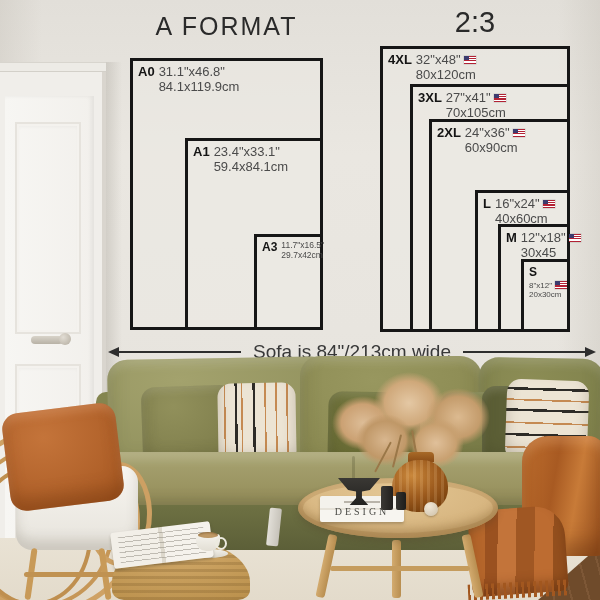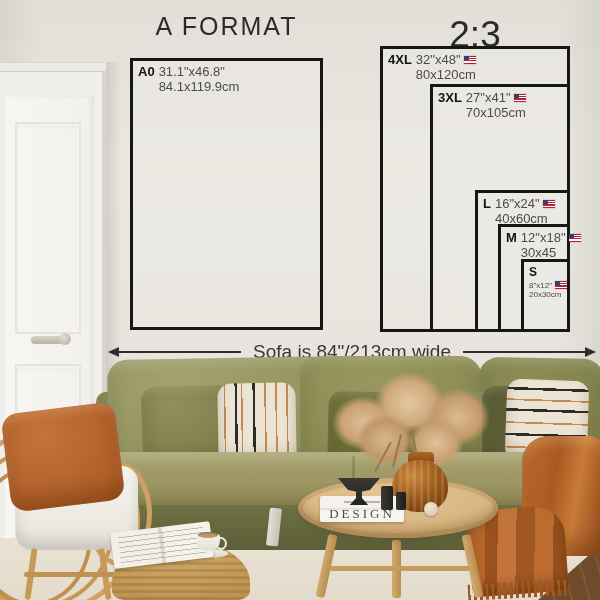--- a/index.html
+++ b/index.html
@@ -24,30 +24,30 @@
   .handle{position:absolute;left:26px;top:240px;width:32px;height:8px;border-radius:4px;
     background:linear-gradient(180deg,#d8d3c9,#b8b2a6);z-index:2;}
   .handle-rose{position:absolute;left:54px;top:237px;width:12px;height:12px;border-radius:50%;
     background:radial-gradient(circle at 35% 35%,#e2ddd4,#b3ac9f);z-index:2;}
   .wallshadow{position:absolute;left:106px;top:62px;width:16px;height:538px;z-index:1;
     background:linear-gradient(90deg,rgba(150,145,135,.28),rgba(150,145,135,0));}
 
   
   .chart-title{position:absolute;z-index:3;text-align:center;color:#2a2a2a;}
   #title-aformat{left:130px;top:12px;width:193px;font-size:25px;letter-spacing:2px;font-weight:500;}
-  #title-ratio{left:380px;top:14px;width:190px;font-size:37px;font-weight:500;}
+  #title-ratio{left:380px;top:6px;width:190px;font-size:29px;font-weight:500;}
   .chart{position:absolute;z-index:3;}
   #chart-a{left:130px;top:58px;width:193px;height:272px;}
   #chart-r{left:380px;top:46px;width:190px;height:286px;}
   .szrect{position:absolute;right:0;bottom:0;border:3px solid #161616;
     background:rgba(236,233,227,.50);}
   .r-a0{width:193px;height:272px;} .r-a1{width:138px;height:192px;}
   .r-a2{width:96px;height:137px;}  .r-a3{width:69px;height:96px;}
   .r-a4{width:50px;height:67px;}
-  .r-4xl{width:190px;height:286px;} .r-3xl{width:140px;height:248px;}
+  .r-4xl{width:190px;height:286px;} .r-3xl{width:160px;height:248px;}
   .r-2xl{width:141px;height:213px;} .r-xl{width:117px;height:176px;}
   .r-l{width:95px;height:142px;}    .r-m{width:72px;height:108px;}
   .r-s{width:49px;height:73px;}
   .szl{display:flex;gap:4px;padding:4px 0 0 5px;line-height:1.13;font-size:13px;}
   .szl .tag{font-weight:bold;color:#141414;}
   .szl .dims{display:flex;flex-direction:column;color:#4b4b4b;}
   .szl .in{display:flex;align-items:center;gap:3px;white-space:nowrap;}
   .szl.stacked{display:block;}
   .szl.stacked .tag{display:block;margin-bottom:1px;}
   .sz-a3 .tag{font-size:12px;} .sz-a3 .dims{font-size:8.5px;}
@@ -168,21 +168,21 @@
   .tleg{position:absolute;width:9px;height:64px;background:linear-gradient(90deg,#d3ab6f,#b88e50);border-radius:3px;}
   .tl1{left:322px;top:534px;transform:rotate(12deg);}
   .tl2{left:468px;top:534px;transform:rotate(-12deg);}
   .tl3{left:392px;top:540px;height:58px;}
   .tbrace{position:absolute;left:330px;top:566px;width:140px;height:5px;background:#c59c5e;border-radius:3px;}
   .books{position:absolute;left:320px;top:496px;width:84px;height:26px;z-index:8;border-radius:2px;
     background:linear-gradient(180deg,#f4f2ec 0 46%,#e6e2d8 46% 52%,#f7f5f0 52%);
     box-shadow:0 2px 3px rgba(90,75,50,.35);}
   .books .rule{position:absolute;left:24px;top:5px;width:36px;height:2px;background:#b9b4aa;}
   .books .ttl{position:absolute;left:0;right:0;top:10px;text-align:center;
-    font-family:"Liberation Serif","DejaVu Serif",serif;font-size:13px;letter-spacing:3px;color:#4c4c48;}
+    font-family:"Liberation Serif","DejaVu Serif",serif;font-size:10px;letter-spacing:3px;color:#4c4c48;}
   .bowl{position:absolute;left:338px;top:478px;width:42px;height:27px;z-index:9;
     background:linear-gradient(180deg,#3a3834,#232220);
     clip-path:polygon(0 0,100% 0,76% 44%,57% 50%,57% 74%,72% 100%,28% 100%,43% 74%,43% 50%,24% 44%);}
   .candle1{position:absolute;left:381px;top:486px;width:12px;height:24px;z-index:9;border-radius:2px;background:linear-gradient(90deg,#3b3935,#211f1d);}
   .candle2{position:absolute;left:396px;top:492px;width:10px;height:18px;z-index:9;border-radius:2px;background:linear-gradient(90deg,#35332f,#1e1d1b);}
   .bead{position:absolute;left:424px;top:502px;width:14px;height:14px;border-radius:50%;z-index:9;
     background:radial-gradient(circle at 35% 30%,#f1e8d8,#cdbfa6);box-shadow:0 1px 2px rgba(80,65,40,.4);}
   .vase{position:absolute;left:392px;top:460px;width:56px;height:52px;z-index:8;
     border-radius:46% 46% 44% 44%/52% 52% 44% 44%;
     background:
@@ -230,20 +230,42 @@
       <div class="szl inline">
         <b class="tag">A0</b>
         <span class="dims">
             <span class="in">
               <span>31.1"x46.8"</span>
             </span>
             <span class="cm">84.1x119.9cm</span>
           </span>
       </div>
     </div>
+    <div class="szrect r-a1">
+      <div class="szl inline">
+        <b class="tag">A1</b>
+        <span class="dims">
+            <span class="in">
+              <span>23.4"x33.1"</span>
+            </span>
+            <span class="cm">59.4x84.1cm</span>
+          </span>
+      </div>
+    </div>
+    <div class="szrect r-a3">
+      <div class="szl inline sz-a3">
+        <b class="tag">A3</b>
+        <span class="dims">
+            <span class="in">
+              <span>11.7"x16.5"</span>
+            </span>
+            <span class="cm">29.7x42cm</span>
+          </span>
+      </div>
+    </div>
   </div>
 
   <div class="chart" id="chart-r">
     <div class="szrect r-4xl">
       <div class="szl inline">
         <b class="tag">4XL</b>
         <span class="dims">
             <span class="in">
               <span>32"x48"</span>
               <span class="usflag"></span>
@@ -254,20 +276,32 @@
     </div>
     <div class="szrect r-3xl">
       <div class="szl inline">
         <b class="tag">3XL</b>
         <span class="dims">
             <span class="in">
               <span>27"x41"</span>
               <span class="usflag"></span>
             </span>
             <span class="cm">70x105cm</span>
+          </span>
+      </div>
+    </div>
+    <div class="szrect r-2xl">
+      <div class="szl inline">
+        <b class="tag">2XL</b>
+        <span class="dims">
+            <span class="in">
+              <span>24"x36"</span>
+              <span class="usflag"></span>
+            </span>
+            <span class="cm">60x90cm</span>
           </span>
       </div>
     </div>
     <div class="szrect r-l">
       <div class="szl inline">
         <b class="tag">L</b>
         <span class="dims">
             <span class="in">
               <span>16"x24"</span>
               <span class="usflag"></span>

